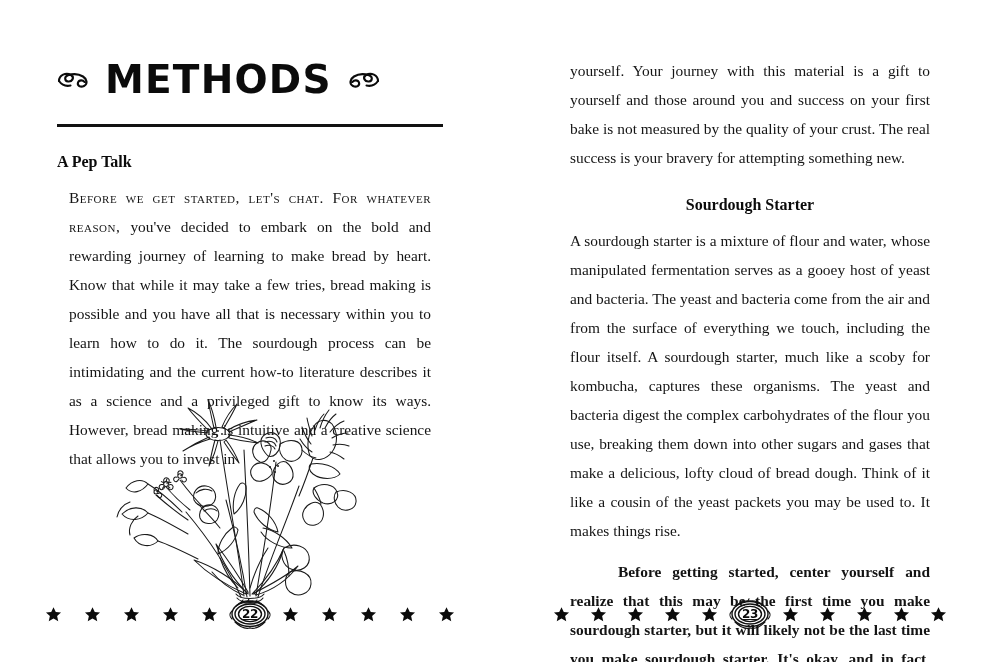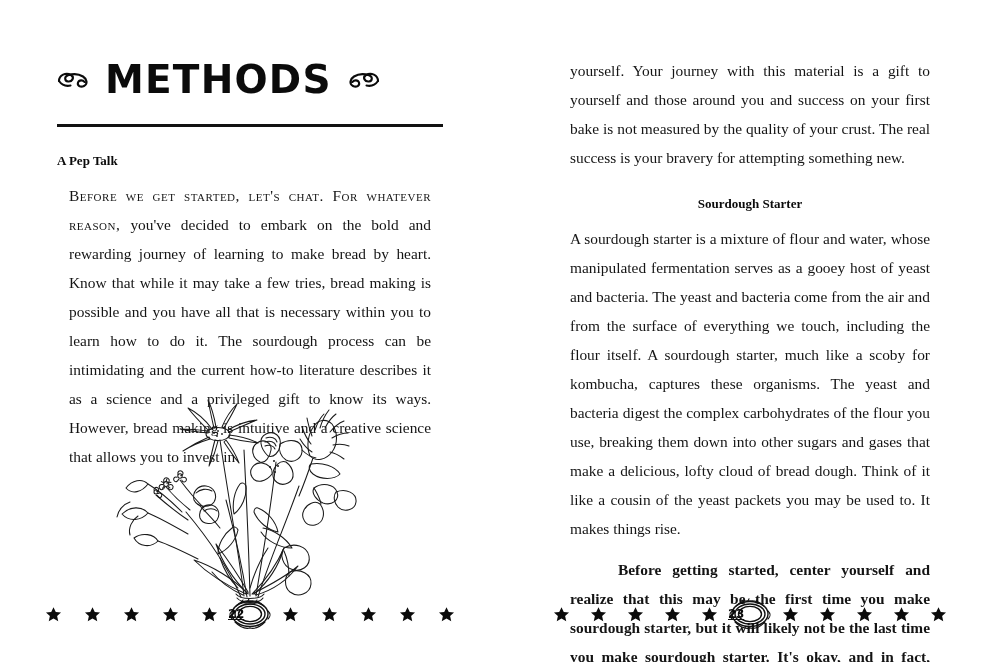--- a/index.html
+++ b/index.html
@@ -60,21 +60,21 @@
     margin-top: 18px;
     height: 3px;
     background: #111111;
     width: 100%;
   }
 
   
   .section-head {
     font-family: "Liberation Serif", serif;
     font-weight: 700;
-    font-size: 13px;
+    font-size: 16px;
     margin-top: 26px;
     margin-bottom: 6px;
     color: #0b0b0b;
   }
   .page-right .section-head { margin-top: 24px; text-align: center; }
 
   p.body {
     font-size: 15.4px;
     line-height: 29px;
     text-align: justify;
@@ -134,21 +134,21 @@
   }
   .star svg { display: block; width: 100%; height: 100%; }
 
   .folio {
     position: relative;
     width: 44px;
     height: 32px;
     flex: 0 0 auto;
     display: flex;
     align-items: center;
-    justify-content: flex-start;
+    justify-content: center;
     margin: 0 10px;
     text-decoration: underline;
   }
   .folio svg {
     position: absolute;
     left: 50%;
     top: 50%;
     transform: translate(-50%, -50%);
     width: 44px;
     height: 32px;

